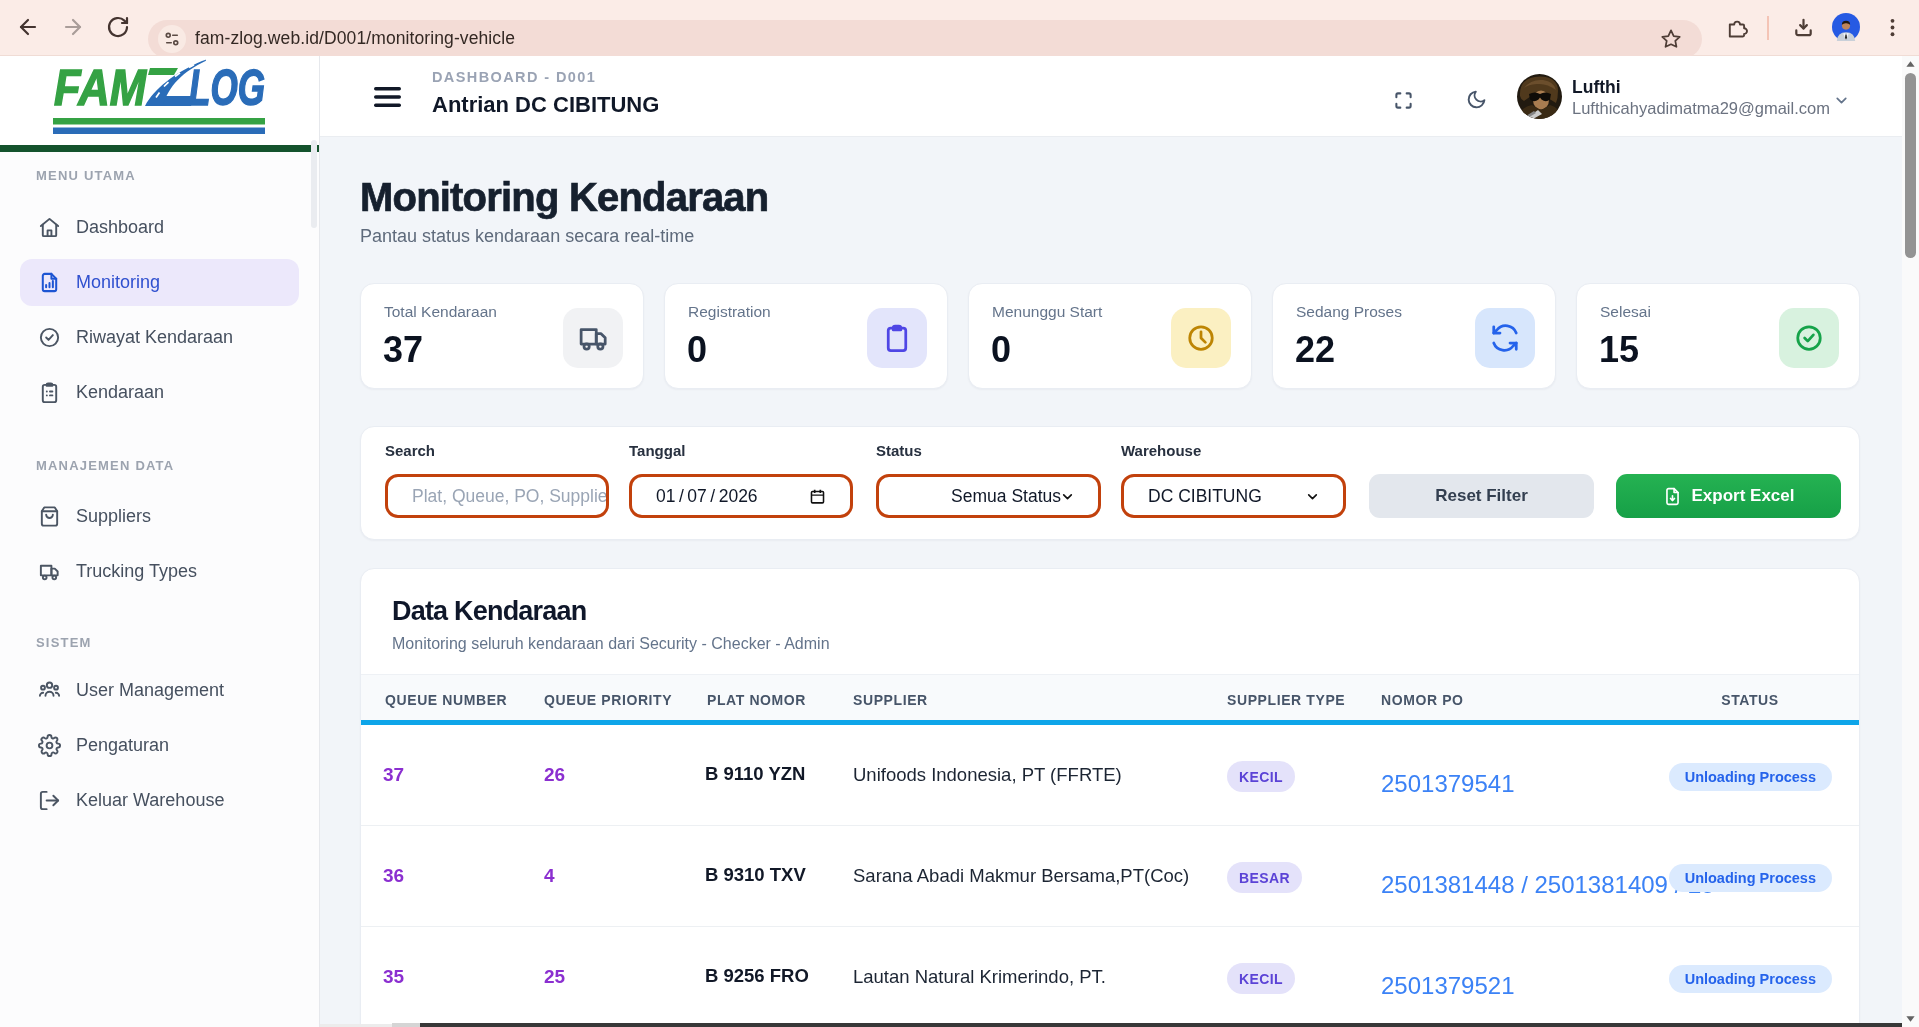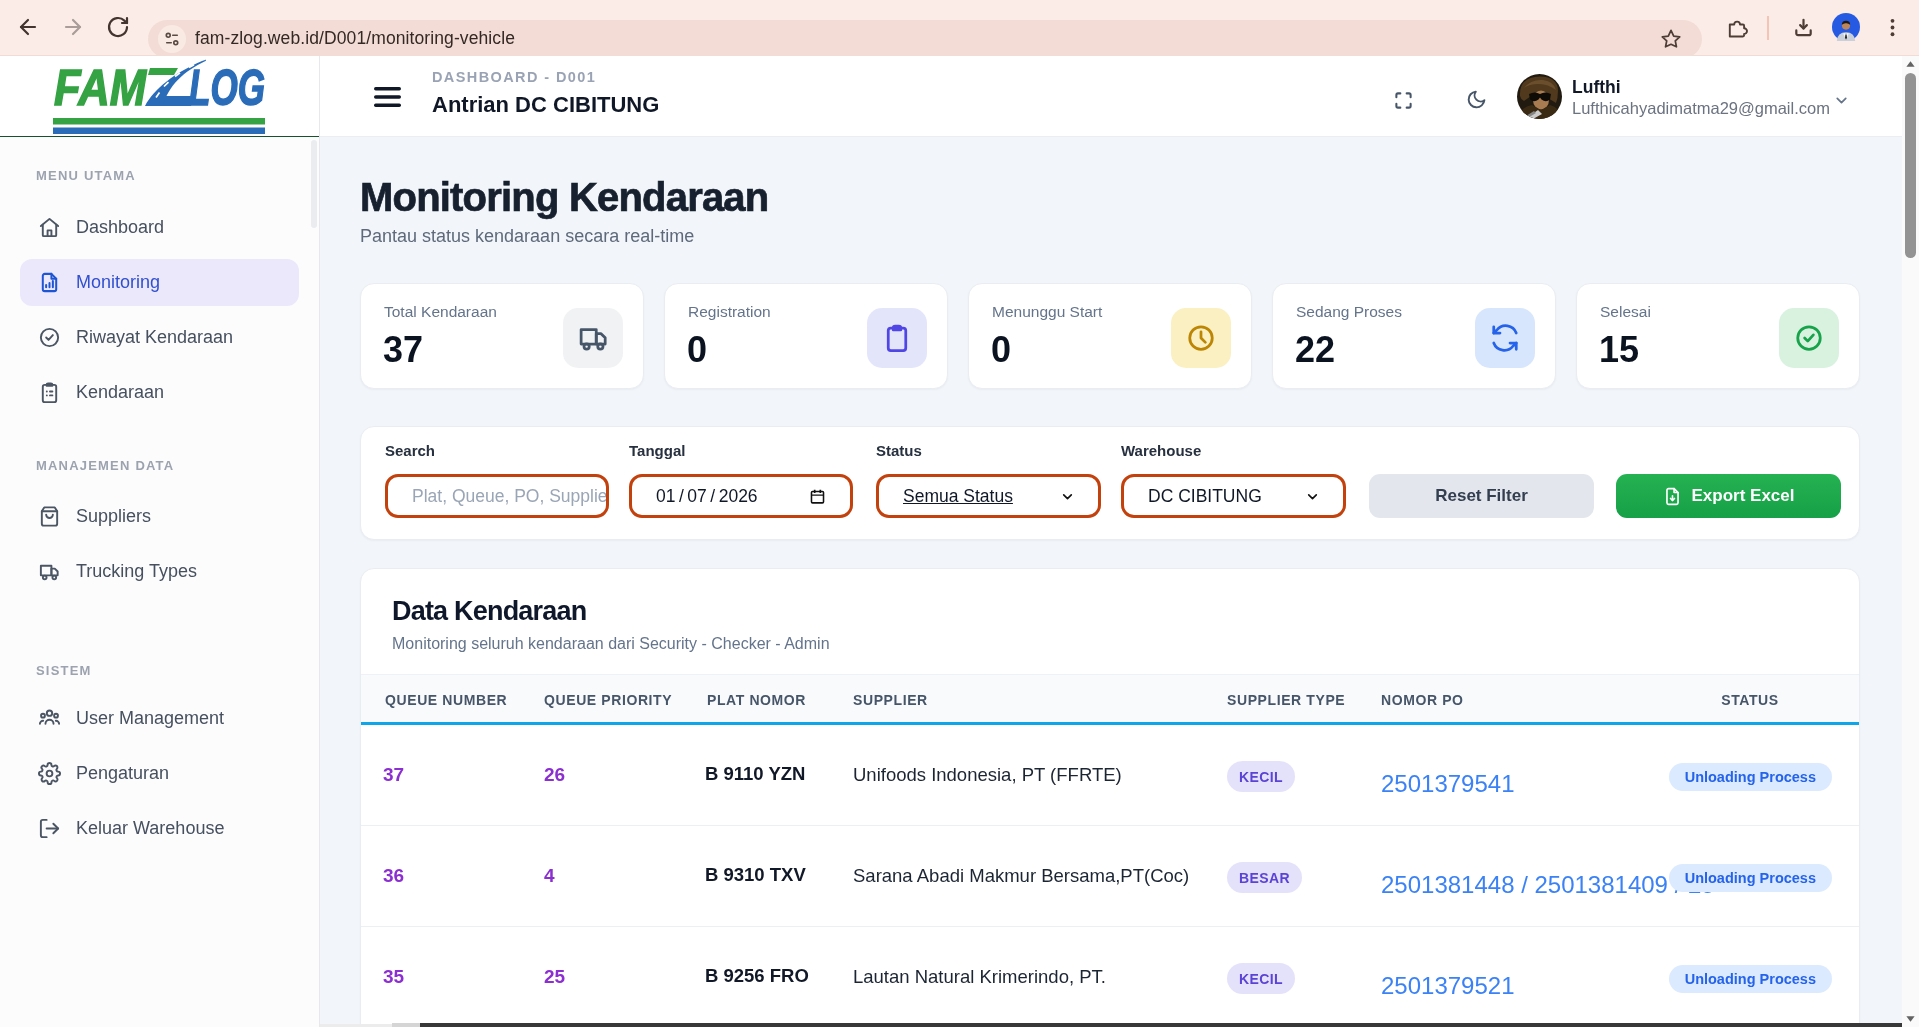--- a/index.html
+++ b/index.html
@@ -8,21 +8,21 @@
 
   
   #chrome { position:absolute; top:0; left:0; width:1919px; height:56px; background:#fbece7; border-bottom:1px solid #f0dcd5; }
   #chrome svg.tool { position:absolute; }
   #omnibox { position:absolute; left:148px; top:8px; width:1554px; height:38px; background:#f3dcd6; border-radius:19px;margin-top:12px; }
   #tunecircle { position:absolute; left:10px; top:5px; width:28px; height:28px; border-radius:50%; background:#f9eae4; }
   #urltext { position:absolute; left:47px; top:8px; font-size:17.5px; color:#332823; letter-spacing:0.1px; }
 
   
   #sidebar { position:absolute; top:56px; left:0; width:320px; height:971px; background:#fcfcfd; border-right:1px solid #e6e8ec; }
-  #logoblock { position:absolute; top:0; left:0; width:319px; height:81px; background:#ffffff; border-bottom:1px solid #14532d; }
+  #logoblock { position:absolute; top:0; left:0; width:319px; height:96px; background:#ffffff; border-bottom:7px solid #14532d; }
   #sbthumb { position:absolute; right:2px; top:84px; width:6px; height:88px; background:#eaecf0; border-radius:3px; }
   .navlabel { font-size:13px; font-weight:bold; color:#9ca3af; letter-spacing:1.2px; margin-left:36px; line-height:16px; }
   .navitem { position:relative; height:47px; margin:0 20px 8px 20px; border-radius:12px; display:flex; align-items:center; }
   .navitem svg { margin-left:18px; flex:none; }
   .navitem span { margin-left:15px; font-size:18px; color:#46505f; }
   .navitem.active { background:#ece8fb; }
   .navitem.active span { color:#3050cf; }
 
   
   #appheader { position:absolute; top:56px; left:320px; width:1582px; height:81px; background:#ffffff; border-bottom:1px solid #eaedf1; }
@@ -41,21 +41,21 @@
 
   #filtercard { position:absolute; left:40px; top:289px; width:1500px; height:114px; background:#fff; border:1px solid #e9edf3; border-radius:14px; box-shadow:0 1px 2px rgba(16,24,40,.04); }
   .fcol { position:absolute; top:0; height:114px; }
   .flabel { position:absolute; top:15px; left:0; font-size:15px; font-weight:bold; color:#27303f; }
   .finput { position:absolute; top:47px; left:0; height:44px; width:100%; border:3px solid #c2410c; border-radius:13px; background:#fff; font-size:17.5px; color:#101828; display:flex; align-items:center; padding:0 24px; white-space:nowrap; overflow:hidden; }
   .fbtn { position:absolute; top:47px; height:44px; width:100%; border-radius:11px; display:flex; align-items:center; justify-content:center; font-size:17px; font-weight:bold; }
 
   #tablecard { position:absolute; left:40px; top:431px; width:1500px; height:470px; background:#fff; border:1px solid #e9edf3; border-radius:14px 14px 0 0; box-shadow:0 1px 2px rgba(16,24,40,.04); overflow:hidden; }
   #tbtitle { position:absolute; left:31px; top:29px; font-size:27px; line-height:27px; font-weight:bold; color:#0f172a; letter-spacing:-0.8px; }
   #tbsub { position:absolute; left:31px; top:66px; font-size:16px; color:#64748b; }
-  #thead { position:absolute; left:0; top:105px; width:1500px; height:51px; background:#f8fafc; border-top:1px solid #eef1f5; border-bottom:3px solid #0ea5e9; }
+  #thead { position:absolute; left:0; top:105px; width:1500px; height:51px; background:#f8fafc; border-top:1px solid #eef1f5; border-bottom:5px solid #0ea5e9; }
   .th { position:absolute; top:17px; font-size:14px; font-weight:bold; color:#475569; letter-spacing:0.6px; }
   .trow { position:absolute; left:0; width:1500px; height:101px; border-bottom:1px solid #edf0f3; }
   .qn { position:absolute; left:22px; top:39px; font-size:19px; font-weight:bold; color:#8b2fd0; }
   .qp { position:absolute; left:183px; top:39px; font-size:19px; font-weight:bold; color:#8b2fd0; }
   .plat { position:absolute; left:344px; top:38px; font-size:18.5px; font-weight:bold; color:#111827; }
   .supp { position:absolute; left:492px; top:39px; font-size:18.5px; color:#1c2533; }
   .stype { position:absolute; left:866px; top:36px; height:31px; padding:0 12px; border-radius:16px; background:#e4e2fa; color:#5b43d6; font-size:14px; font-weight:bold; display:flex; align-items:center; letter-spacing:0.4px; }
   .po { position:absolute; left:1020px; top:45px; font-size:24px; color:#3b82f6; }
   .stat-pill { position:absolute; right:29px; top:38px; height:28px; padding:0 16px; border-radius:15px; background:#dbeafe; color:#2563eb; font-size:14.5px; font-weight:bold; display:flex; align-items:center; }
 
@@ -179,21 +179,21 @@
     </div>
     <div class="navitem">
       <svg width="23" height="23" viewBox="0 0 24 24" fill="none" stroke="#4b5563" stroke-width="2" stroke-linecap="round" stroke-linejoin="round">
           <path d="M3 6h11v10H3z"></path>
           <path d="M14 9h3.5L20.5 12v4H14z"></path>
           <circle cx="7" cy="18.2" r="1.9"></circle>
           <circle cx="17" cy="18.2" r="1.9"></circle>
         </svg>
       <span>Trucking Types</span>
     </div>
-    <div class="navlabel" style="margin-top:68px;margin-bottom:16px;">SISTEM</div>
+    <div class="navlabel" style="margin-top:40px;margin-bottom:16px;">SISTEM</div>
     <div class="navitem">
       <svg width="23" height="23" viewBox="0 0 24 24" fill="none" stroke="#4b5563" stroke-width="2" stroke-linecap="round" stroke-linejoin="round">
           <circle cx="12" cy="6.5" r="2.8"></circle>
           <path d="M7.8 17.5 a4.2 4.2 0 0 1 8.4 0"></path>
           <circle cx="5.2" cy="9" r="2"></circle>
           <path d="M2 17.5 a3.2 3.2 0 0 1 3.4 -3.1"></path>
           <circle cx="18.8" cy="9" r="2"></circle>
           <path d="M22 17.5 a3.2 3.2 0 0 0 -3.4 -3.1"></path>
         </svg>
       <span>User Management</span>
@@ -329,21 +329,21 @@
           <span>01 / 07 / 2026</span>
         <svg width="17" height="17" viewBox="0 0 24 24" fill="none" stroke="#111" stroke-width="2.2">
             <rect x="3.5" y="5" width="17" height="16" rx="1.5"></rect>
             <path d="M3.5 10h17" stroke-width="2"></path>
             <path d="M8 2.5V7M16 2.5V7" stroke-width="2.4"></path>
           </svg>
       </div>
     </div>
     <div class="fcol" style="left:515px;width:225px;">
       <div class="flabel">Status</div>
-      <div class="finput" style="justify-content:space-between;text-decoration:underline;">
+      <div class="finput" style="justify-content:flex-end;">
           <span>Semua Status</span>
         <svg width="13" height="13" viewBox="0 0 24 24" fill="none" stroke="#111" stroke-width="3" stroke-linecap="round" stroke-linejoin="round">
             <path d="M5 9l7 7 7-7"></path>
           </svg>
       </div>
     </div>
     <div class="fcol" style="left:760px;width:225px;">
       <div class="flabel">Warehouse</div>
       <div class="finput" style="justify-content:space-between;">
           <span>DC CIBITUNG</span>

